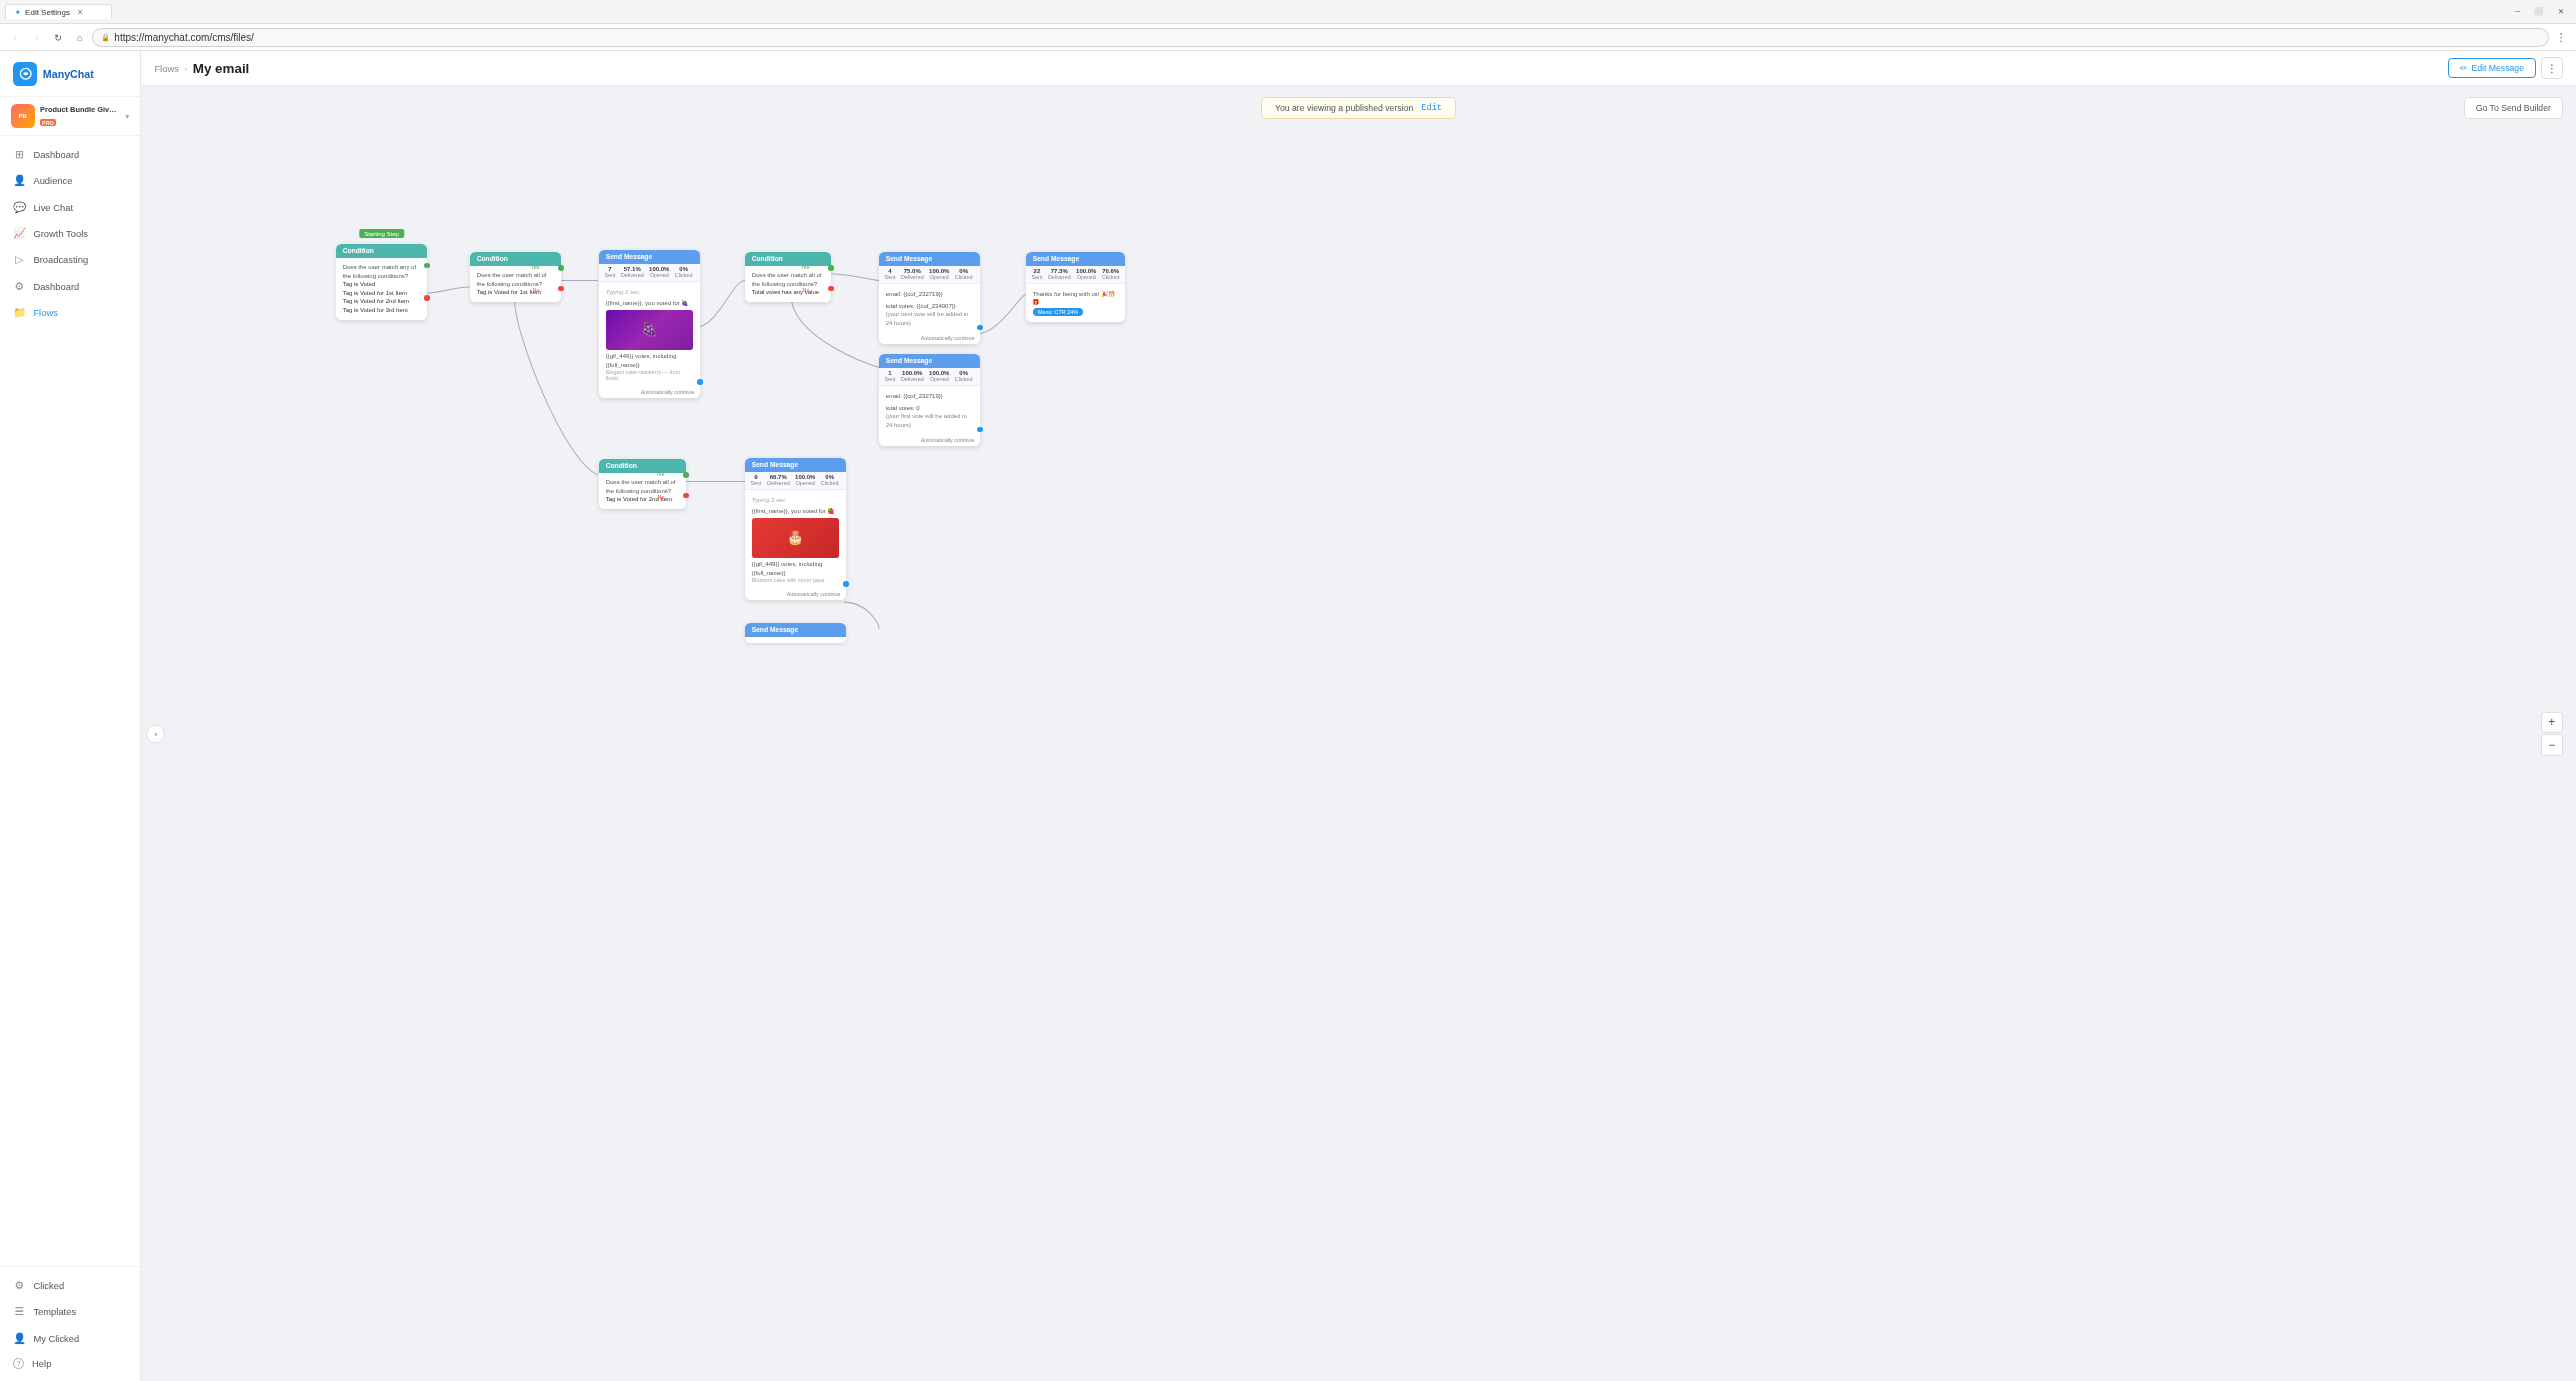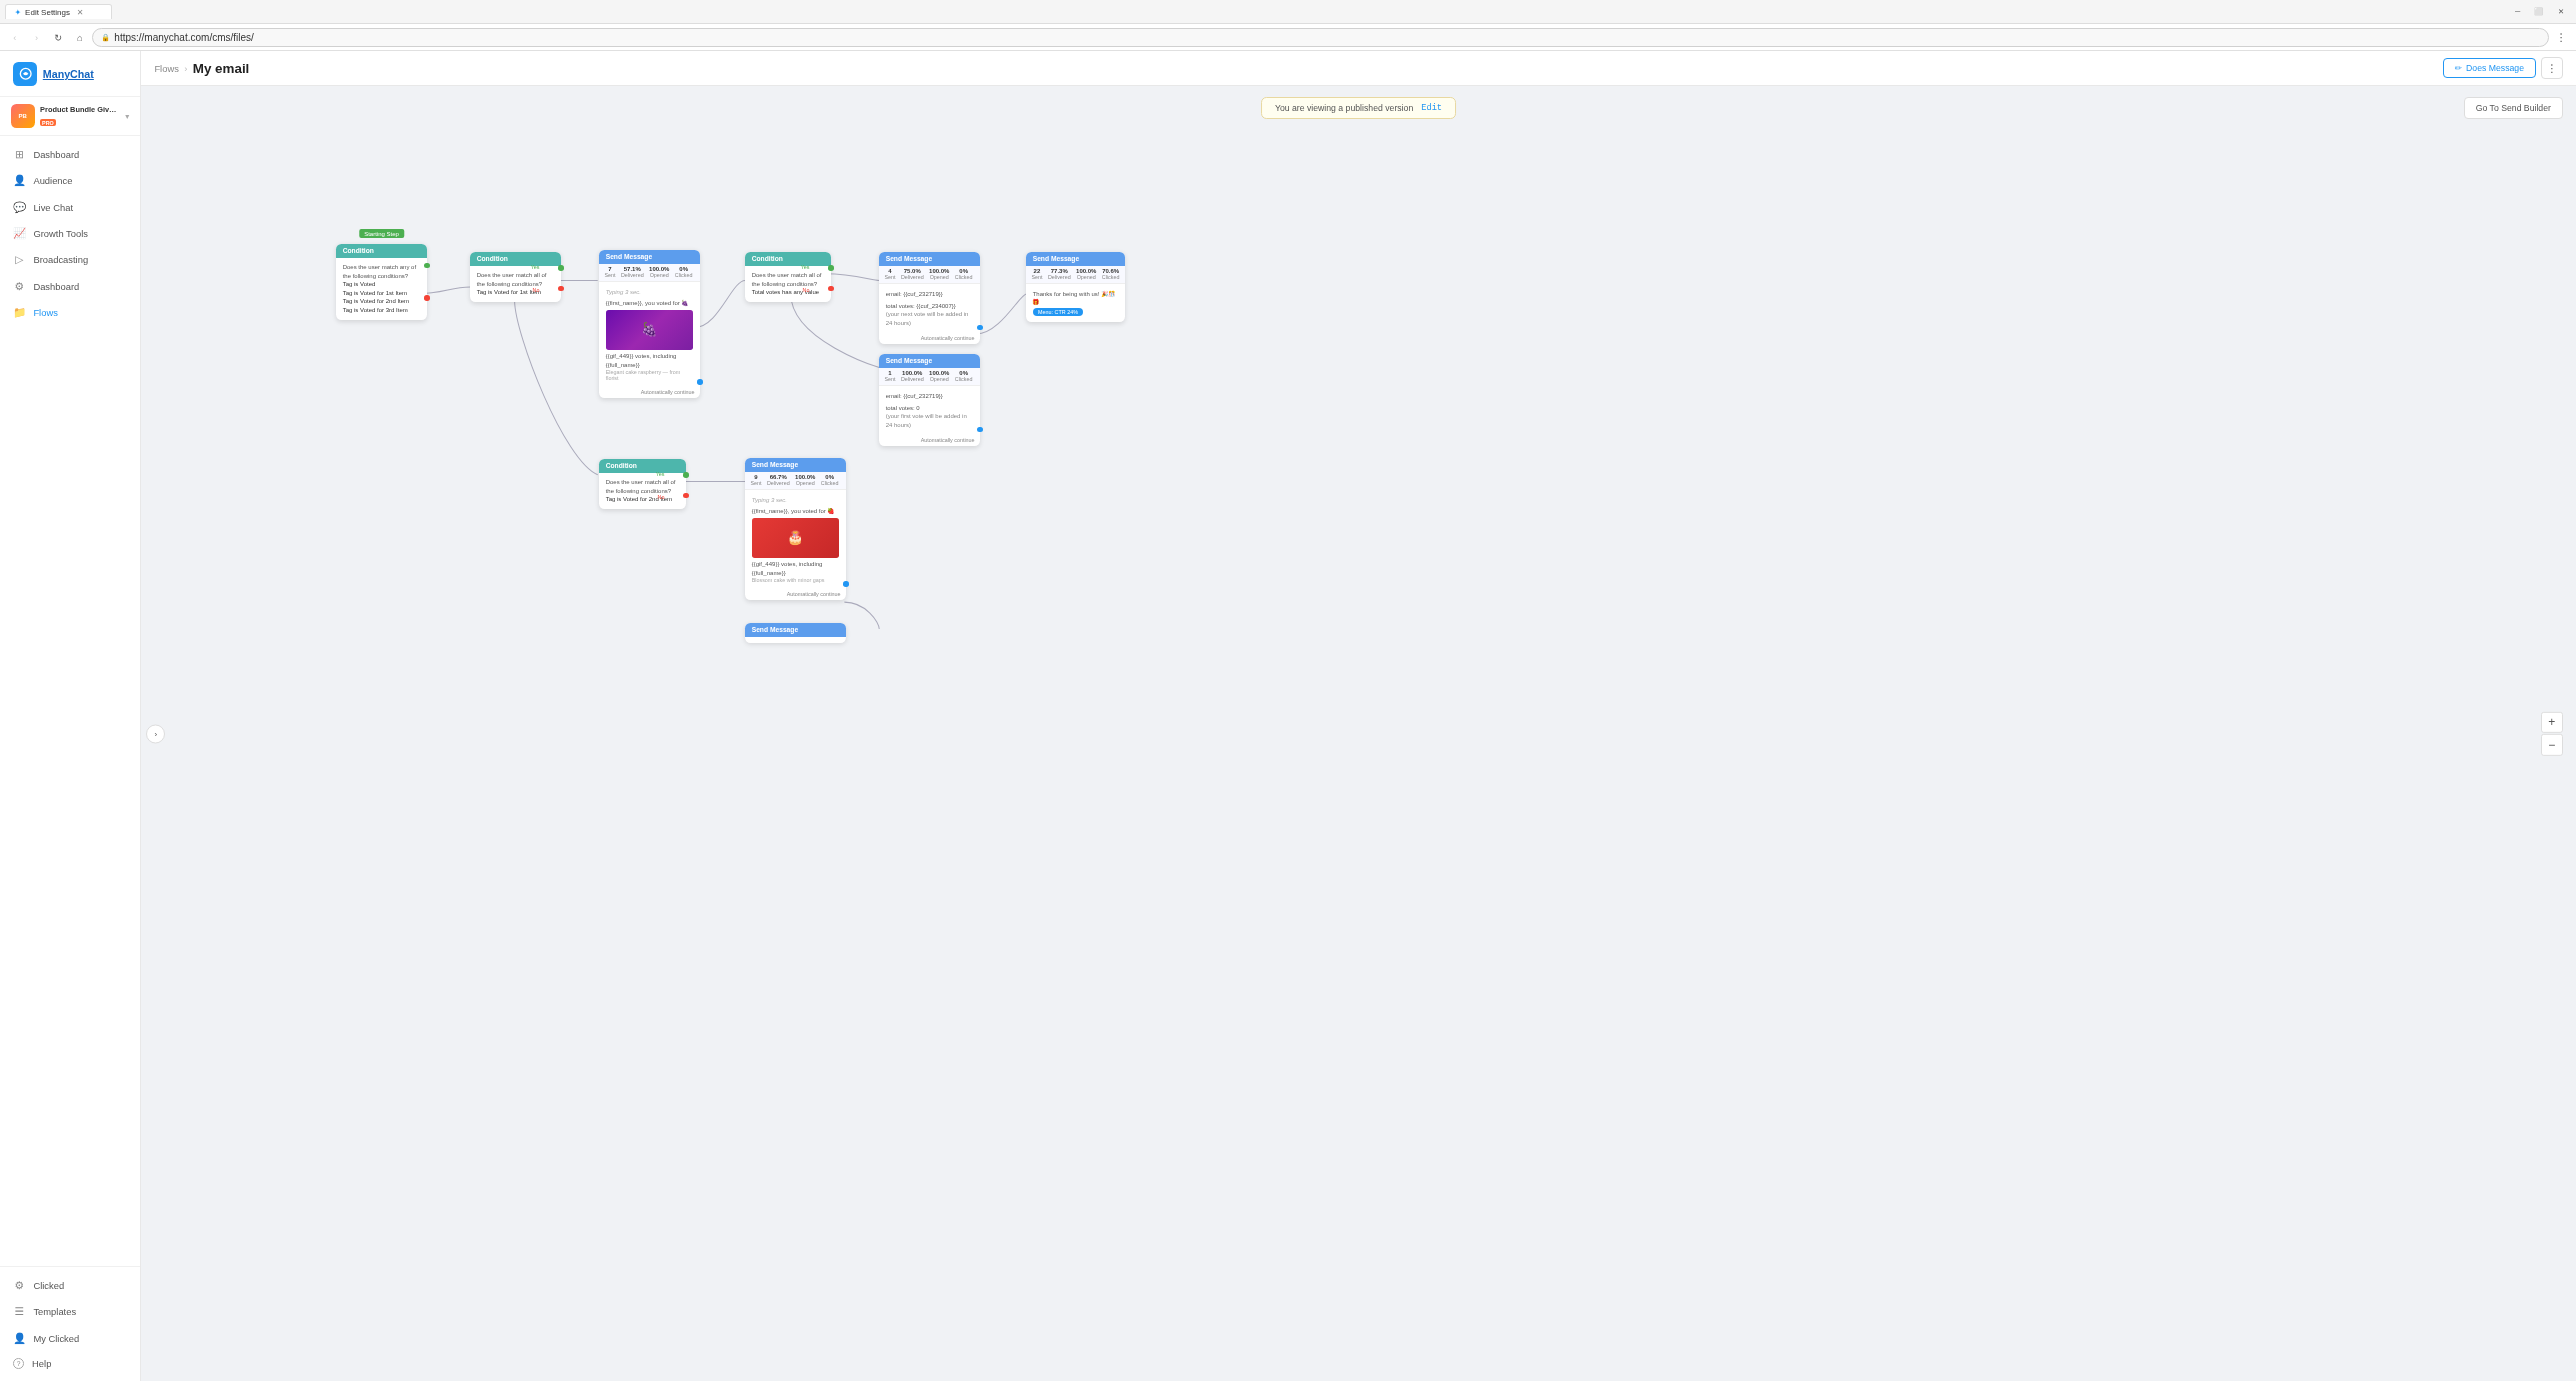--- a/index.html
+++ b/index.html
@@ -84,21 +84,21 @@
       gap: 5.4px;
       border-bottom: 0.7px solid #f0f0f0;
     }
     .logo-icon {
       width: 24px; height: 24px;
       background: #2196f3;
       border-radius: 5.4px;
       display: flex; align-items: center; justify-content: center;
       color: white; font-size: 10.7px; font-weight: bold;
     }
-    .logo-text { font-size: 10.7px; font-weight: 600; color: #1565c0; text-decoration: underline; }
+    .logo-text { font-size: 10.7px; font-weight: 600; color: #1565c0; }
 
     .workspace-selector {
       padding: 6.7px 10.7px;
       display: flex;
       align-items: center;
       gap: 5.4px;
       cursor: pointer;
       border-bottom: 0.7px solid #f0f0f0;
     }
     .workspace-avatar {
@@ -480,21 +480,21 @@
 
     <div class="topbar">
       <div class="breadcrumb">
         <span class="breadcrumb-link">Flows</span>
         <span class="breadcrumb-sep">›</span>
         <span class="breadcrumb-current">My email</span>
       </div>
       <div class="topbar-actions">
         <button class="btn-edit-message">
           <span>✏</span>
-          <span>Does Message</span>
+          <span>Edit Message</span>
         </button>
         <div class="btn-more">⋮</div>
       </div>
     </div>
 
     <div class="canvas-area">
 
       <div class="published-notice">
         <span>You are viewing a published version</span>
         <span class="edit-link">Edit</span>

